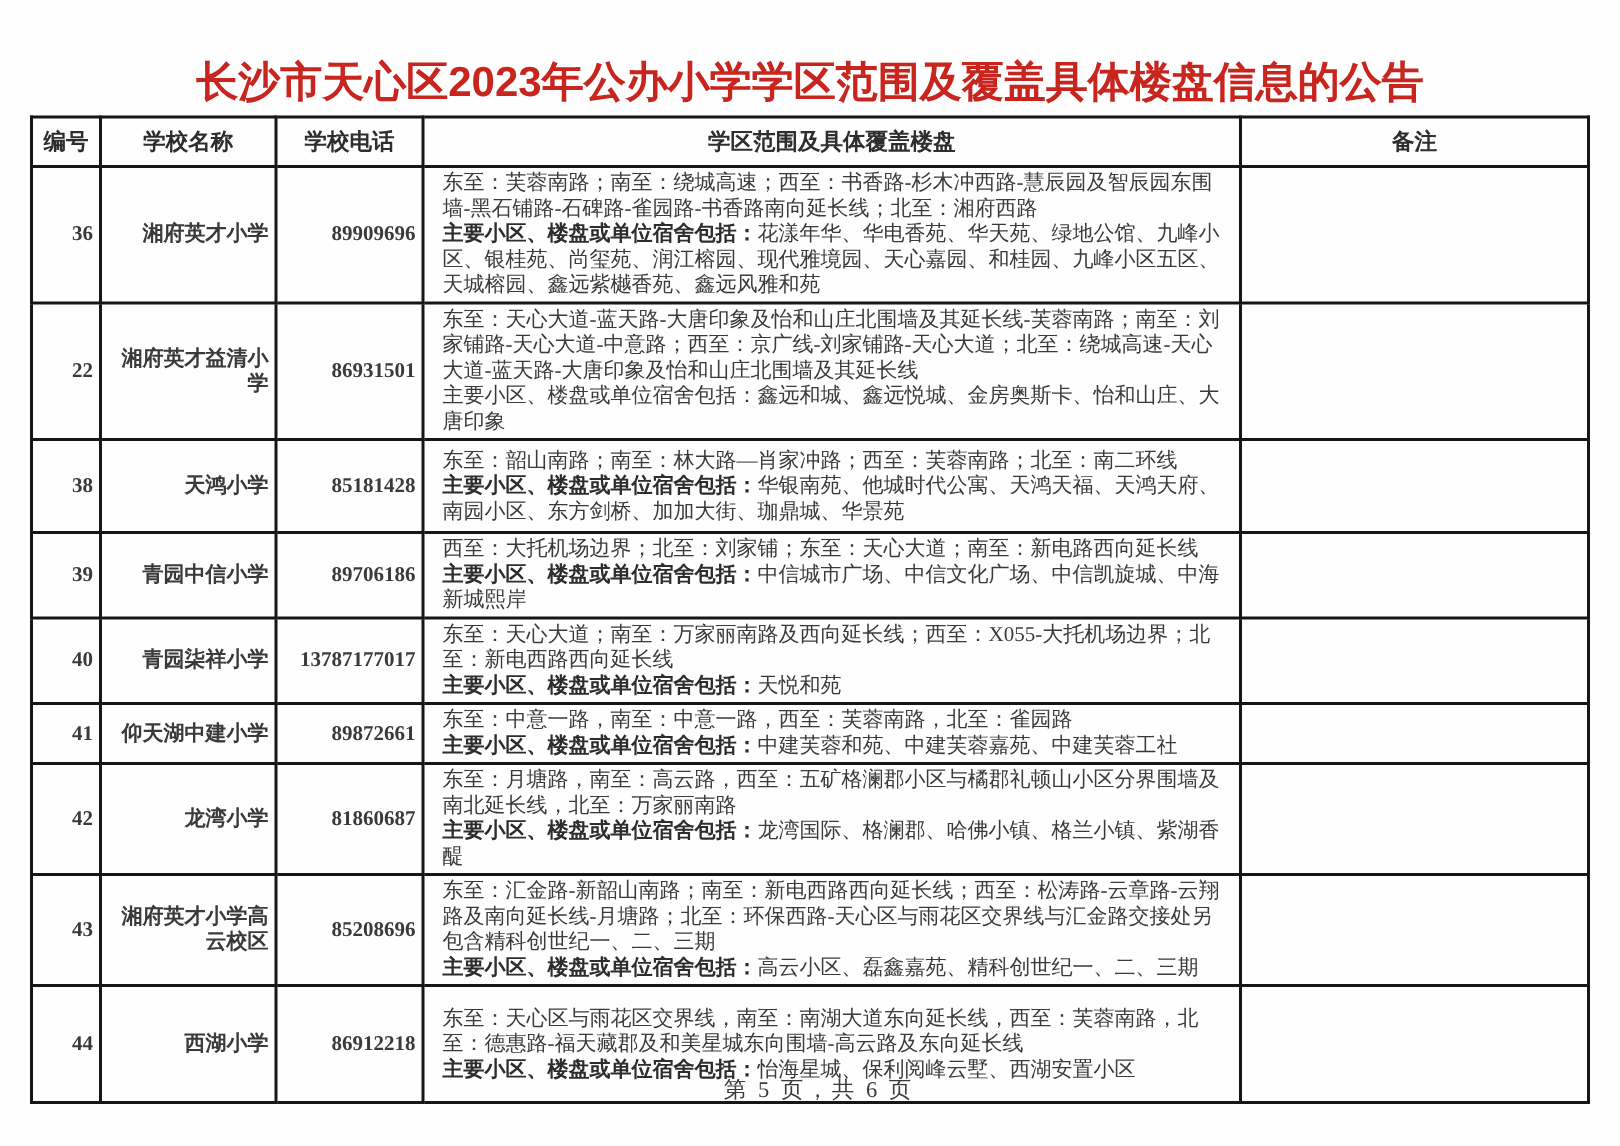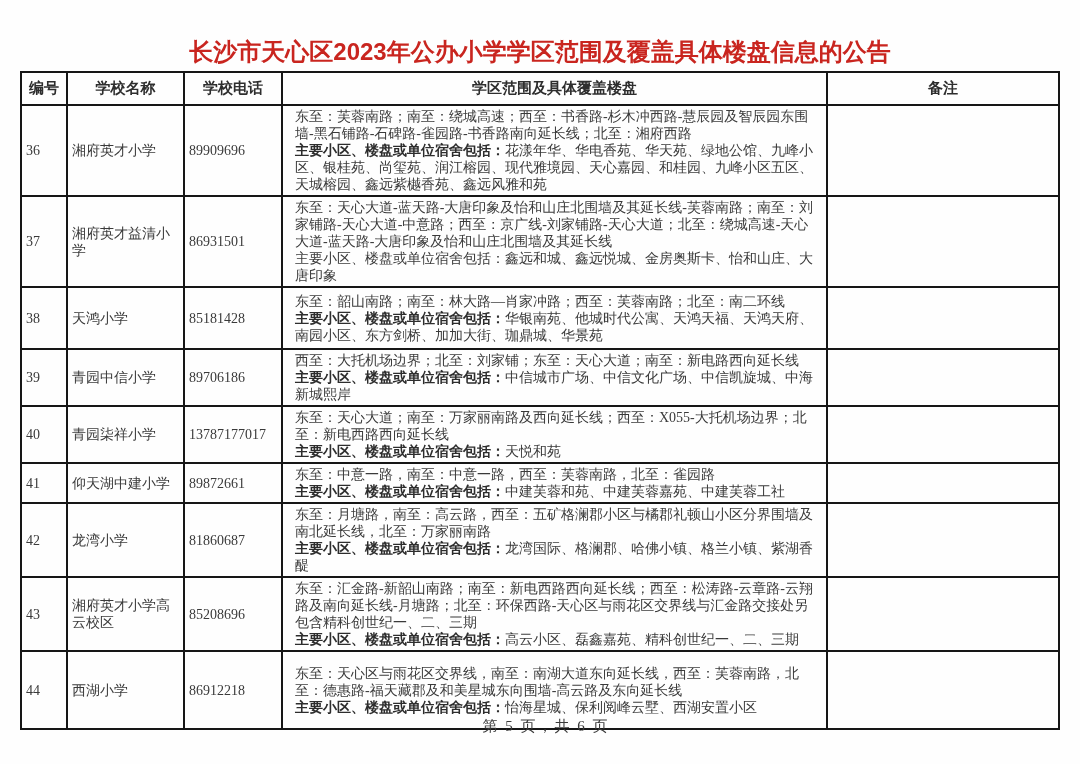--- a/index.html
+++ b/index.html
@@ -10,21 +10,21 @@
     color:#3a3a3a;
     -webkit-font-smoothing:antialiased;
   }
   .page{position:relative;width:1080px;height:764px;background:#fefefe;overflow:hidden;}
   .doc-title{
     margin:0;
     padding-top:36px;
     text-align:center;
     font-family:"Liberation Sans","DejaVu Sans",sans-serif;
     font-weight:bold;
-    font-size:24px;
+    font-size:28px;
     letter-spacing:0px;
     color:#c9251f;
   }
   table.district-table{
     width:1038px;
     margin:3px auto 0 auto;
     border-collapse:collapse;
     table-layout:fixed;
   }
   .district-table th,.district-table td{
@@ -44,21 +44,21 @@
   .col-name{width:117px;}
   .col-phone{width:98px;}
   .col-scope{width:545px;}
   .col-remark{width:232px;}
   .district-table td{
     font-size:14px;
     line-height:17px;
     color:#3a3a3a;
     padding:2px 4px;
   }
-  td.cell-no,td.cell-name,td.cell-phone{text-align:left;}
+  td.cell-no,td.cell-name,td.cell-phone{text-align:right;font-weight:bold;}
   td.cell-scope{text-align:left;padding:2px 12px;}
   .bold{font-weight:bold;color:#2d2d2d;}
   
   tbody tr:nth-child(1){height:91px;}
   tbody tr:nth-child(2){height:68px;}
   tbody tr:nth-child(3){height:62px;}
   tbody tr:nth-child(4){height:53px;}
   tbody tr:nth-child(5){height:52px;}
   tbody tr:nth-child(6){height:40px;}
   tbody tr:nth-child(7){height:58px;}
@@ -104,21 +104,21 @@
     <td class="cell-name">湘府英才小学</td>
     <td class="cell-phone">89909696</td>
     <td class="cell-scope">
       <div>东至：芙蓉南路；南至：绕城高速；西至：书香路-杉木冲西路-慧辰园及智辰园东围墙-黑石铺路-石碑路-雀园路-书香路南向延长线；北至：湘府西路</div>
       <div><span class="bold">主要小区、楼盘或单位宿舍包括：</span><span>花漾年华、华电香苑、华天苑、绿地公馆、九峰小区、银桂苑、尚玺苑、润江榕园、现代雅境园、天心嘉园、和桂园、九峰小区五区、天城榕园、鑫远紫樾香苑、鑫远风雅和苑</span></div>
     </td>
     <td class="cell-remark"></td>
   </tr>
 
   <tr>
-    <td class="cell-no">37</td>
+    <td class="cell-no">22</td>
     <td class="cell-name">湘府英才益清小学</td>
     <td class="cell-phone">86931501</td>
     <td class="cell-scope">
       <div>东至：天心大道-蓝天路-大唐印象及怡和山庄北围墙及其延长线-芙蓉南路；南至：刘家铺路-天心大道-中意路；西至：京广线-刘家铺路-天心大道；北至：绕城高速-天心大道-蓝天路-大唐印象及怡和山庄北围墙及其延长线</div>
       <div><span>主要小区、楼盘或单位宿舍包括：</span><span>鑫远和城、鑫远悦城、金房奥斯卡、怡和山庄、大唐印象</span></div>
     </td>
     <td class="cell-remark"></td>
   </tr>
 
   <tr>

